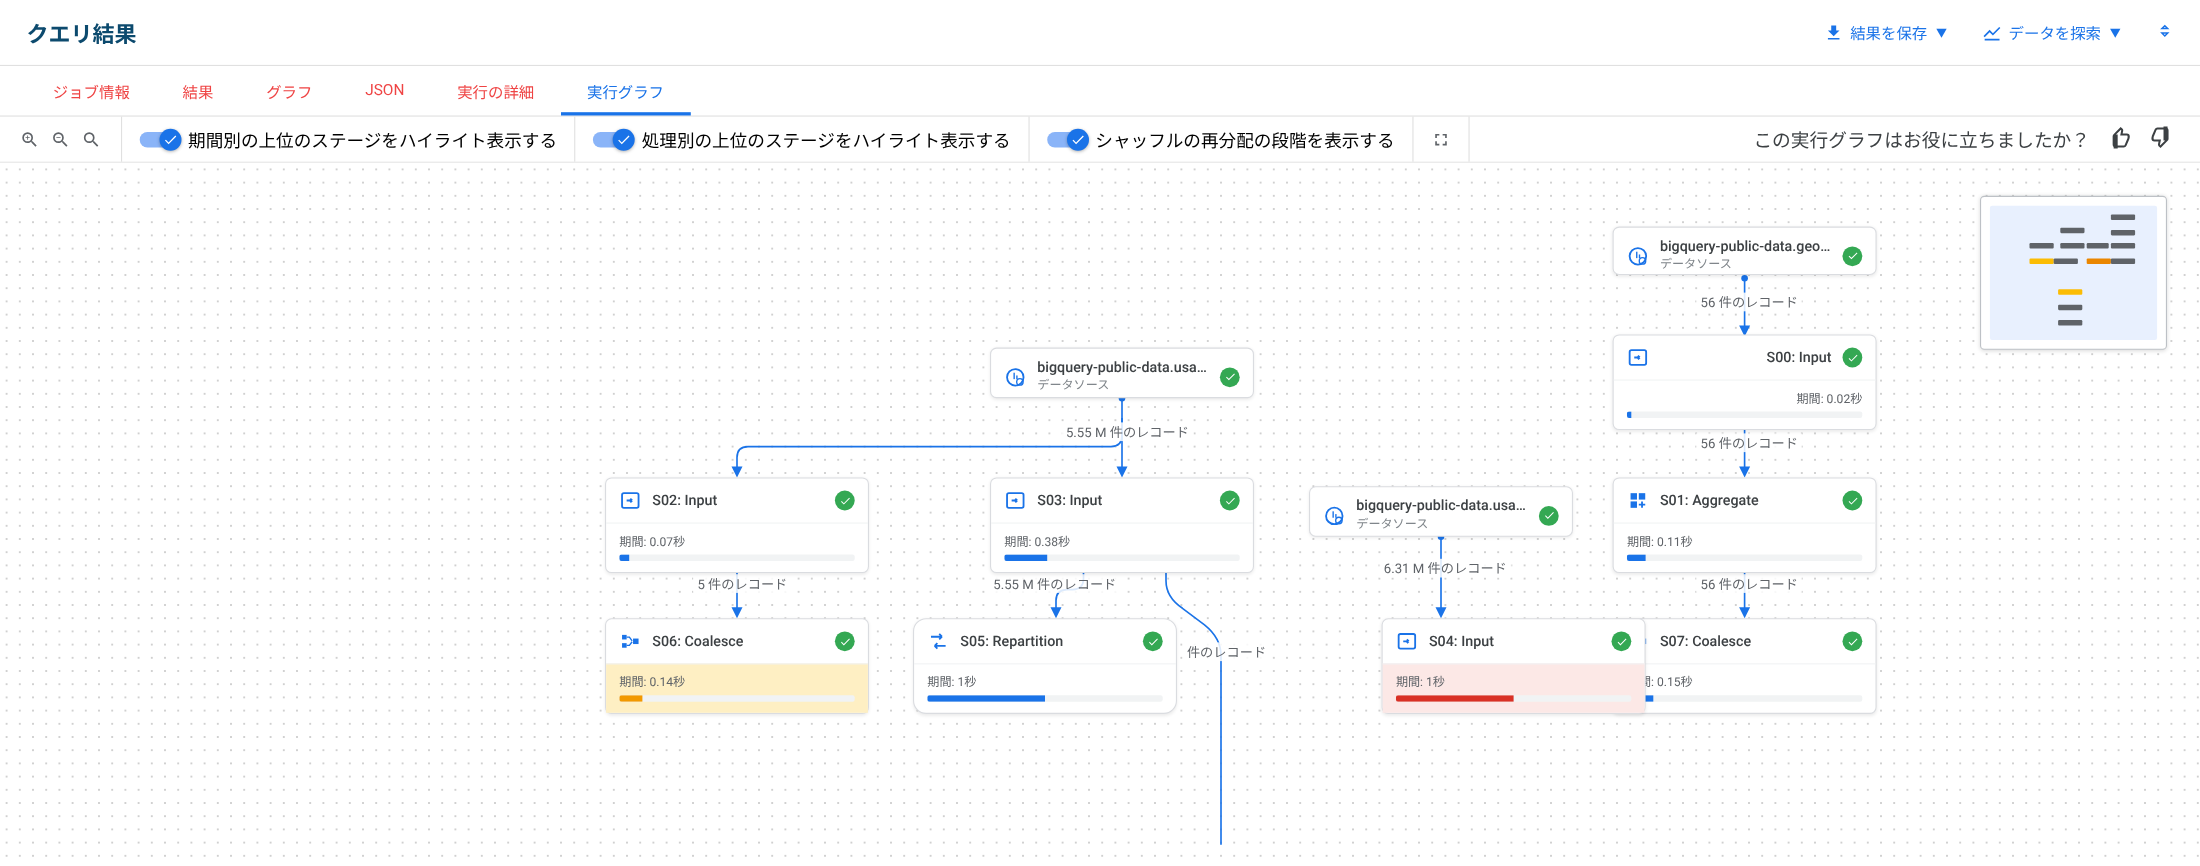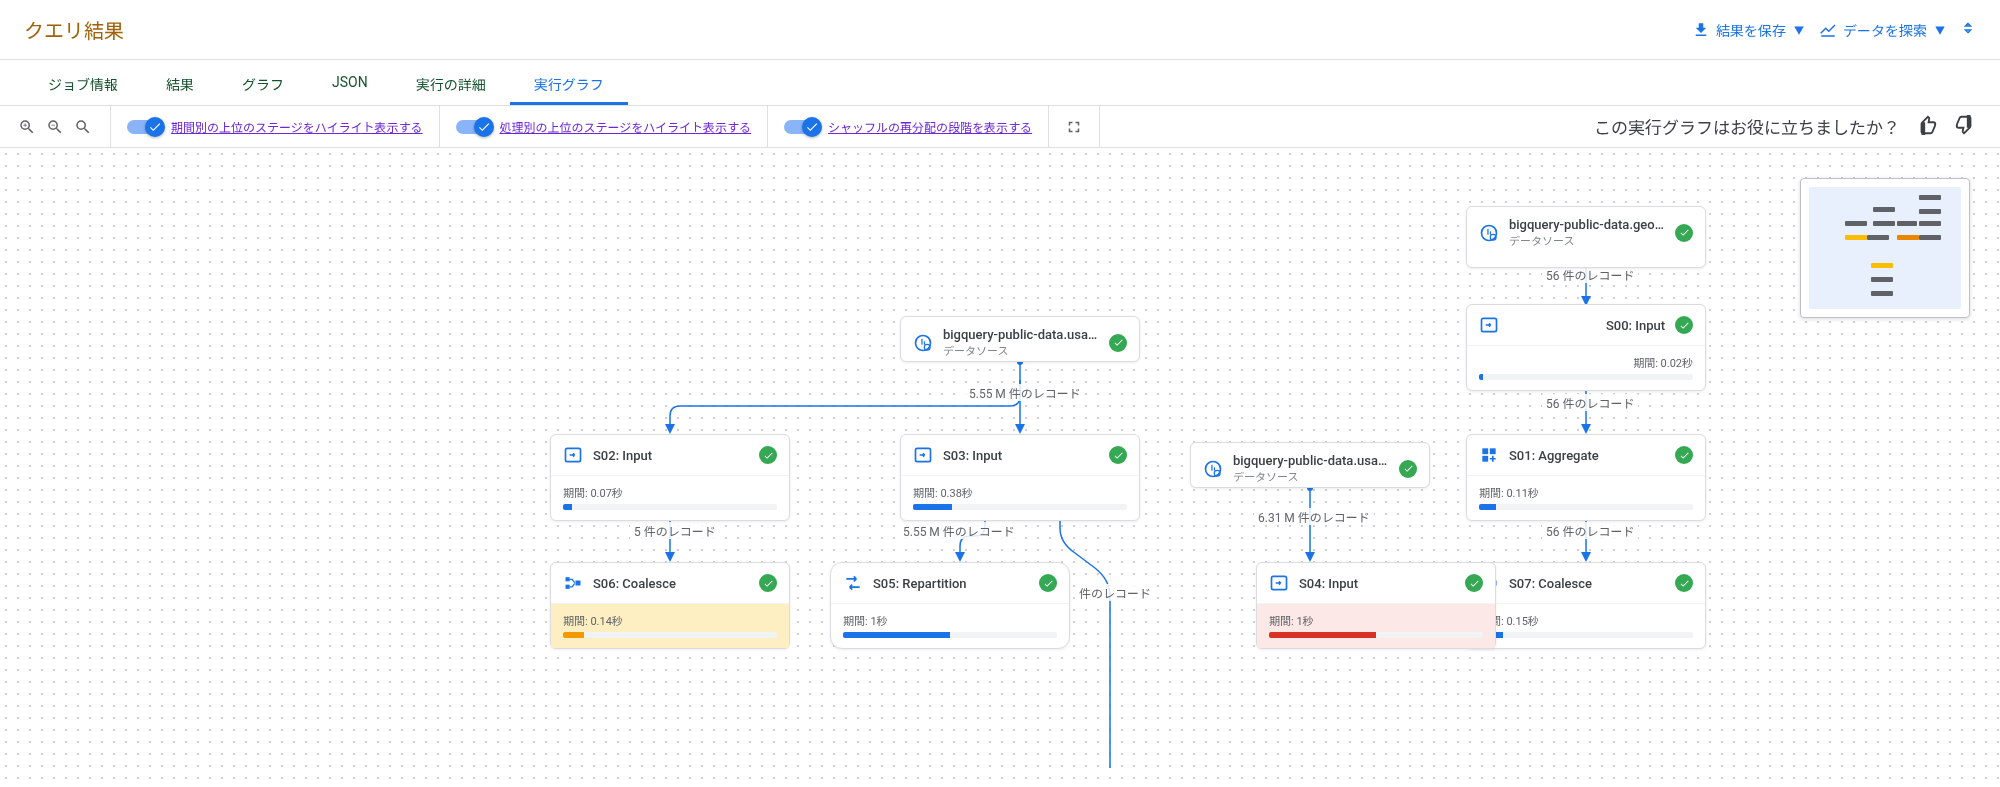--- a/index.html
+++ b/index.html
@@ -15,39 +15,39 @@
 
 
 .header {
   display: flex;
   align-items: center;
   justify-content: space-between;
   padding: 12px 24px;
   border-bottom: 1px solid #e0e0e0;
   height: 60px;
 }
-.header-title { font-size: 20px; font-weight: 400; color: #a16207; }
-.header-actions { display: flex; align-items: center; gap: 15px; }
+.header-title { font-size: 20px; font-weight: 700; color: #0c4a6e; }
+.header-actions { display: flex; align-items: center; gap: 32px; }
 .header-btn { display: flex; align-items: center; gap: 6px; color: #1a73e8; font-size: 14px; cursor: pointer; }
 .header-btn svg { width: 18px; height: 18px; fill: #1a73e8; }
 .caret { font-size: 10px; color: #1a73e8; margin-left: 2px; }
 .expand-btn svg { width: 16px; height: 16px; stroke: #1a73e8; fill: none; stroke-width: 2; }
 
 
 .tabs {
   display: flex;
   padding: 0 24px;
   border-bottom: 1px solid #e0e0e0;
   gap: 0;
   height: 46px;
 }
 .tab {
   padding: 14px 24px 12px;
   font-size: 14px;
-  color: #14532d;
+  color: #ef4444;
   cursor: pointer;
   border-bottom: 3px solid transparent;
 }
 .tab.active { color: #1a73e8; border-bottom-color: #1a73e8; text-align: center; }
 
 
 .toolbar {
   display: flex;
   align-items: center;
   height: 42px;
@@ -79,21 +79,21 @@
 }
 .toggle-check {
   position: absolute;
   right: -1px;
   top: 0px;
   z-index: 2;
   width: 14px;
   height: 14px;
   fill: #fff;
 }
-.toggle-label { font-size: 12px; color: #6d28d9; text-decoration: underline; }
+.toggle-label { font-size: 16px; color: #000000; }
 .fullscreen-group { padding: 0 16px; border-right: 1px solid #e0e0e0; height: 100%; display:flex; align-items:center; }
 .fullscreen-group svg { width: 18px; height: 18px; fill: #5f6368; cursor: pointer; }
 .feedback-group { flex: 1; display: flex; align-items: center; justify-content: flex-end; padding: 0 24px; gap: 16px; }
 .feedback-label { font-size: 17px; color: #3c4043; }
 .thumb svg { width: 22px; height: 22px; fill: none; stroke: #3c4043; stroke-width: 2; cursor: pointer; }
 
 
 .canvas {
   position: relative;
   width: 100%;
@@ -326,21 +326,21 @@
 
   <div class="edge-label" style="left:1542px; top:118px;">56 件のレコード</div>
   <div class="edge-label" style="left:1542px; top:246px;">56 件のレコード</div>
   <div class="edge-label" style="left:1542px; top:374px;">56 件のレコード</div>
   <div class="edge-label" style="left:965px; top:236px;">5.55 M 件のレコード</div>
   <div class="edge-label" style="left:630px; top:374px;">5 件のレコード</div>
   <div class="edge-label" style="left:899px; top:374px;">5.55 M 件のレコード</div>
   <div class="edge-label" style="left:1254px; top:360px;">6.31 M 件のレコード</div>
   <div class="edge-label" style="left:1075px; top:436px;">件のレコード</div>
 
-  <div class="node" style="left:1466px; top:58px; height:62px;">
+  <div class="node" style="left:1466px; top:58px; height:44px;">
     <div class="node-head">
       <svg class="node-icon" viewBox="0 0 24 24">
           <circle cx="12" cy="12" r="9" fill="none" stroke="#1a73e8" stroke-width="2"></circle>
           <rect x="10" y="7" width="1.5" height="7" fill="#1a73e8"></rect>
           <rect x="13" y="10" width="1.5" height="4" fill="#1a73e8"></rect>
           <circle cx="17" cy="17" r="3.5" fill="none" stroke="#1a73e8" stroke-width="1.5"></circle>
         </svg>
       <div class="node-titlebox">
         <div class="node-title">bigquery-public-data.geo_u</div>
         <div class="node-sub">データソース</div>

